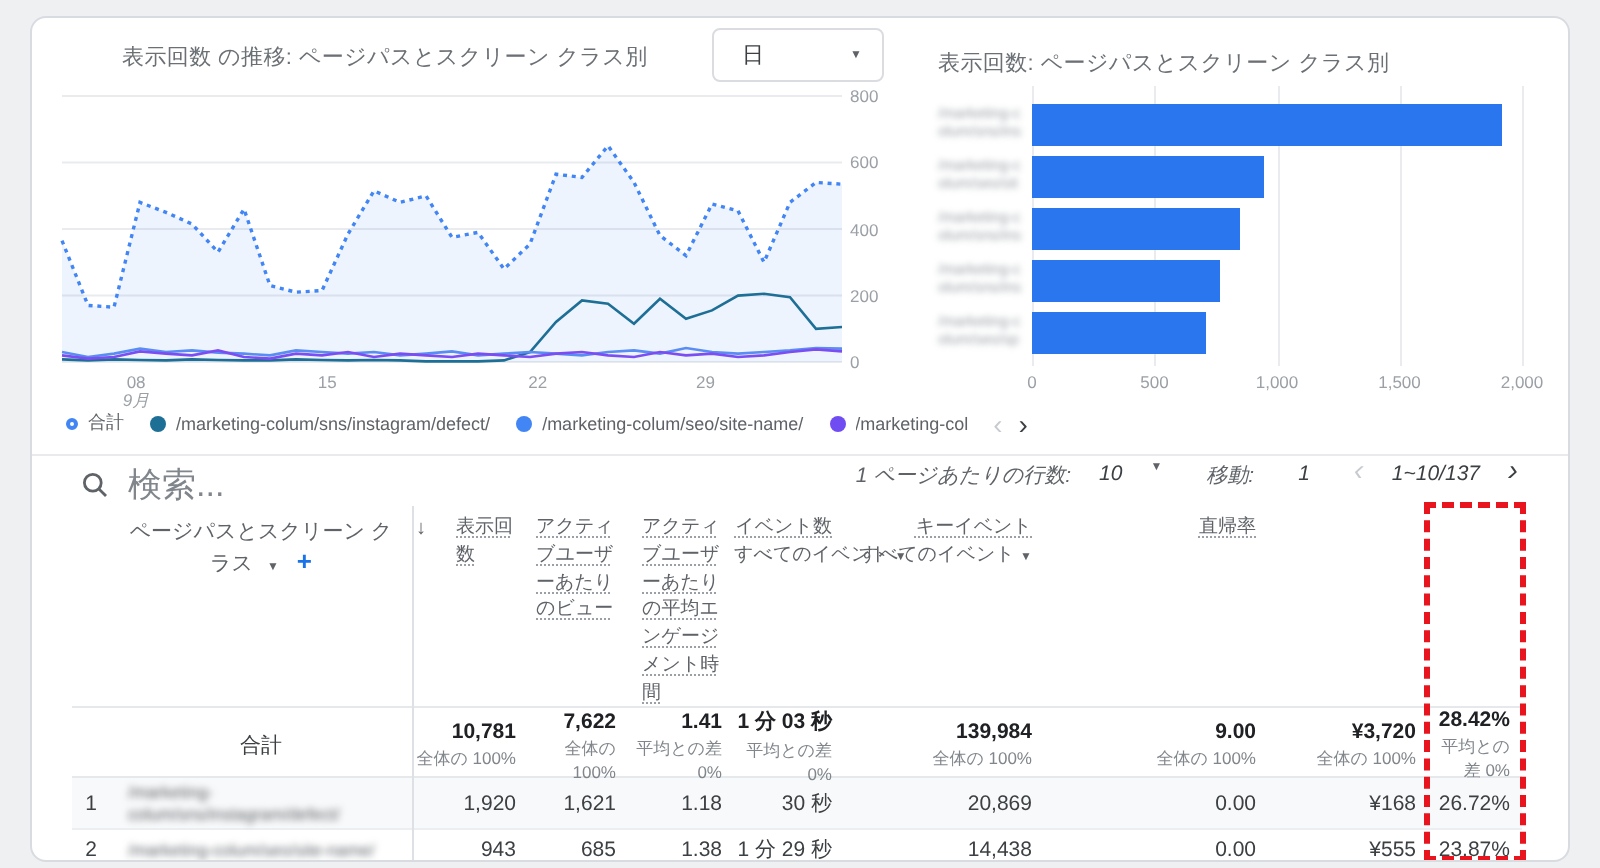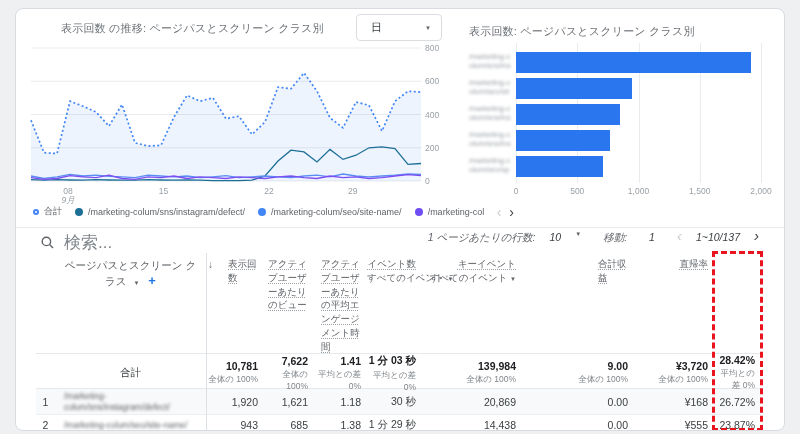--- a/index.html
+++ b/index.html
@@ -242,23 +242,20 @@
       <div class="cell mhdr">
         <span class="lbl">イベント数</span><br>
         <span class="sub-hdr"><span>すべてのイベント</span>
         <span class="caret">▼</span></span>
       </div>
       <div class="cell mhdr">
         <span class="lbl">キーイベント</span><br>
         <span class="sub-hdr"><span>すべてのイベント</span>
         <span class="caret">▼</span></span>
       </div>
-      <div class="cell mhdr w30">
-        <span class="lbl">合計収益</span>
-      </div>
       <div class="cell mhdr">
         <span class="lbl">直帰率</span>
       </div>
     </div>
 
     <div class="tgrid totals-row">
       <div class="cell"></div>
       <div class="cell tot-label">合計</div>
       <div class="cell t-cell">
           <div class="tot-val">10,781</div>

